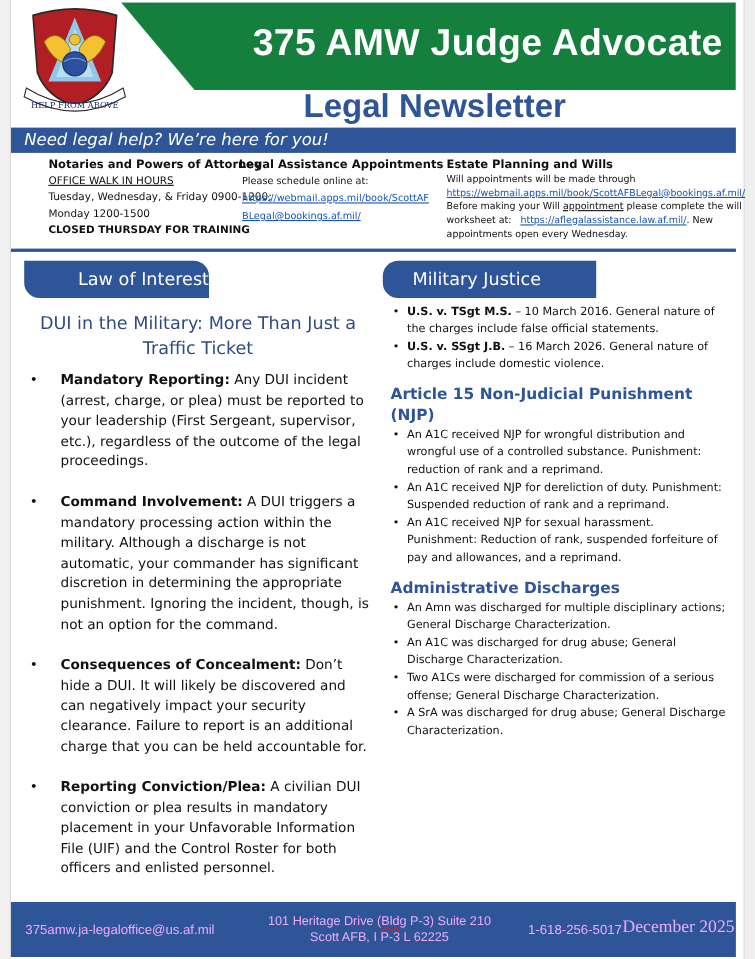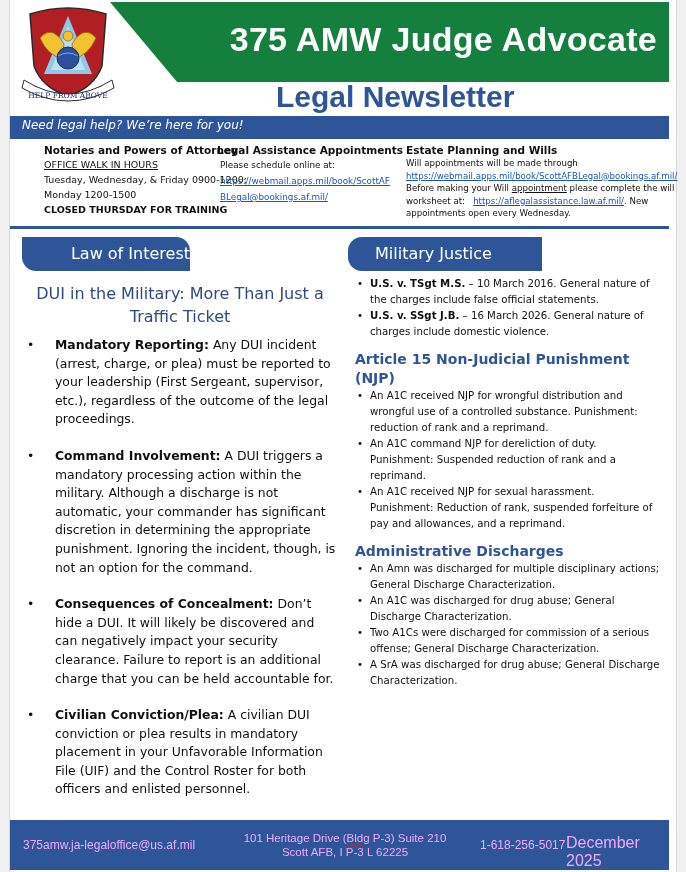--- a/index.html
+++ b/index.html
@@ -6,21 +6,21 @@
   html, body { width: 686px; height: 872px; background: #f0f0f0; overflow: hidden; }
   body { font-family: "DejaVu Sans", sans-serif; color: #111; position: relative; }
   .page { position: absolute; left: 9px; top: 0; width: 668px; height: 872px; background: #ffffff; border-left: 1px solid #d8d8d8; border-right: 1px solid #d8d8d8; }
 
   
   .crest { position: absolute; left: 8px; top: 4px; width: 100px; height: 104px; }
   .title-bar { position: absolute; left: 100px; top: 2px; width: 559px; height: 80px; background: #15803d; clip-path: polygon(0 0, 100% 0, 100% 100%, 12% 100%); }
   .title-text { position: absolute; right: 12px; top: 18px; color: #fff; font-family: "Liberation Sans", sans-serif; font-weight: bold; font-size: 34px; letter-spacing: 0.3px; white-space: nowrap; }
   .subtitle { position: absolute; left: 266px; top: 80px; color: #2e5597; font-family: "Liberation Sans", sans-serif; font-weight: bold; font-size: 30px; white-space: nowrap; }
   .tagline-bar { position: absolute; left: 0; top: 116px; width: 659px; height: 23px; background: #2e5597; }
-  .tagline { position: absolute; left: 12px; top: 2px; color: #fff; font-style: italic; font-size: 12px; font-family: "DejaVu Sans", sans-serif; white-space: nowrap; }
+  .tagline { position: absolute; left: 12px; top: 2px; color: #fff; font-style: italic; font-size: 15px; font-family: "DejaVu Sans", sans-serif; white-space: nowrap; }
 
   
   .info-col { position: absolute; top: 143px; font-size: 9.5px; line-height: 15px; }
   .info-col h4 { font-size: 10.5px; font-weight: bold; line-height: 14px; }
   .info-col .u { text-decoration: underline; }
   .info-col .b { font-weight: bold; }
   .info-col a { color: #1a56b0; text-decoration: underline; }
   .info-1 { left: 10px; width: 210px; margin-left: 24px; }
   .info-2 { left: 207px; width: 190px; }
   .info-2 p { padding-left: 3px; }
@@ -50,21 +50,21 @@
   .right-col li { position: relative; padding-left: 15px; }
   .right-col li::before { content: "•"; position: absolute; left: 2px; top: 0; }
   .right-col li b { font-weight: bold; }
 
   
   .footer { position: absolute; left: 0; top: 820px; width: 659px; height: 50px; background: #2e5597; color: #f0abfc; font-family: "Liberation Sans", sans-serif; }
   .f-email { position: absolute; left: 13px; top: 18px; font-size: 12px; }
   .f-addr { position: absolute; left: 230px; top: 11px; font-size: 11.5px; text-align: center; line-height: 14px; width: 210px; }
   .f-addr .bldg { text-decoration: underline wavy #d02020; text-decoration-thickness: 1px; }
   .f-phone { position: absolute; left: 470px; top: 18px; font-size: 12px; }
-  .f-date { position: absolute; left: 556px; top: 14px; font-size: 16px; }
+  .f-date { position: absolute; left: 556px; top: 14px; font-size: 16px; font-family: Liberation Serif, serif; }
 </style>
 </head>
 <body>
 
 <div class="page">
 
   <svg class="crest" viewBox="0 0 100 104">
     <path d="M12 10 Q50 -2 88 10 L84 62 Q76 84 50 92 Q24 84 16 62 Z" fill="#b11f24" stroke="#2b2b2b" stroke-width="1.5"></path>
     <path d="M50 12 L74 70 L26 70 Z" fill="#8fc7e8"></path>
     <path d="M50 22 L67 66 L33 66 Z" fill="#b9dff3"></path>
@@ -112,35 +112,35 @@
   <div class="divider"></div>
 
   <div class="tab tab-left">
       <span>Law of Interest</span>
     </div>
   <div class="article-title">DUI in the Military: More Than Just a Traffic Ticket</div>
   <ul class="bullets-left">
     <li><b>Mandatory Reporting:</b><span> Any DUI incident (arrest, charge, or plea) must be reported to your leadership (First Sergeant, supervisor, etc.), regardless of the outcome of the legal proceedings.</span></li>
     <li><b>Command Involvement:</b><span> A DUI triggers a mandatory processing action within the military. Although a discharge is not automatic, your commander has significant discretion in determining the appropriate punishment. Ignoring the incident, though, is not an option for the command.</span></li>
     <li><b>Consequences of Concealment:</b><span> Don’t hide a DUI. It will likely be discovered and can negatively impact your security clearance. Failure to report is an additional charge that you can be held accountable for.</span></li>
-    <li><b>Civilian Conviction/Plea:</b><span> A civilian DUI conviction or plea results in mandatory placement in your Unfavorable Information File (UIF) and the Control Roster for both officers and enlisted personnel.</span></li>
+    <li><b>Reporting Conviction/Plea:</b><span> A civilian DUI conviction or plea results in mandatory placement in your Unfavorable Information File (UIF) and the Control Roster for both officers and enlisted personnel.</span></li>
   </ul>
 
   <div class="tab tab-right">
       <span>Military Justice</span>
     </div>
   <div class="right-col">
     <ul>
       <li><b>U.S. v. TSgt M.S.</b><span> – 10 March 2016. General nature of the charges include false official statements.</span></li>
       <li><b>U.S. v. SSgt J.B.</b><span> – 16 March 2026. General nature of charges include domestic violence.</span></li>
     </ul>
     <h3 style="margin-top:6px">Article 15 Non-Judicial Punishment (NJP)</h3>
     <ul>
       <li>An A1C received NJP for wrongful distribution and wrongful use of a controlled substance. Punishment: reduction of rank and a reprimand.</li>
-      <li>An A1C command NJP for dereliction of duty. Punishment: Suspended reduction of rank and a reprimand.</li>
+      <li>An A1C received NJP for dereliction of duty. Punishment: Suspended reduction of rank and a reprimand.</li>
       <li>An A1C received NJP for sexual harassment. Punishment: Reduction of rank, suspended forfeiture of pay and allowances, and a reprimand.</li>
     </ul>
     <h3 style="margin-top:6px">Administrative Discharges</h3>
     <ul>
       <li>An Amn was discharged for multiple disciplinary actions; General Discharge Characterization.</li>
       <li>An A1C was discharged for drug abuse; General Discharge Characterization.</li>
       <li>Two A1Cs were discharged for commission of a serious offense; General Discharge Characterization.</li>
       <li>A SrA was discharged for drug abuse; General Discharge Characterization.</li>
     </ul>
   </div>

